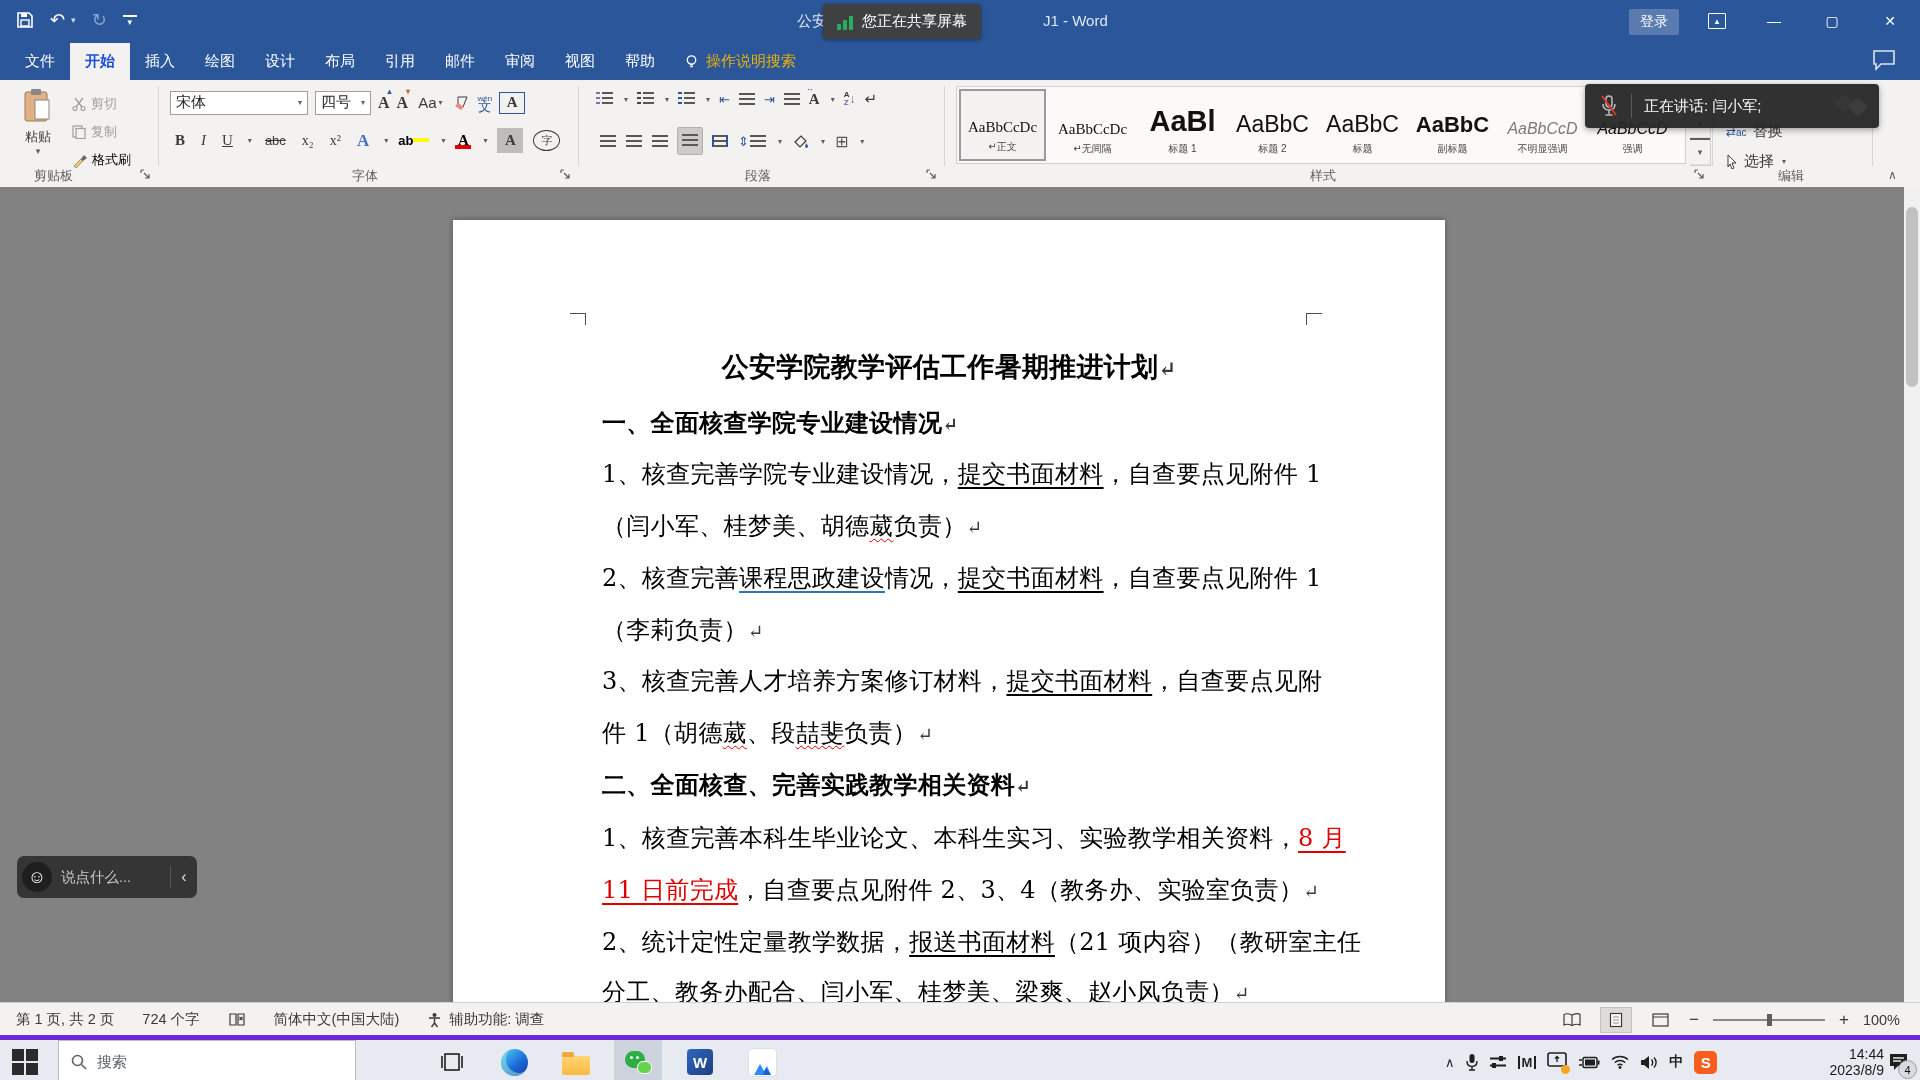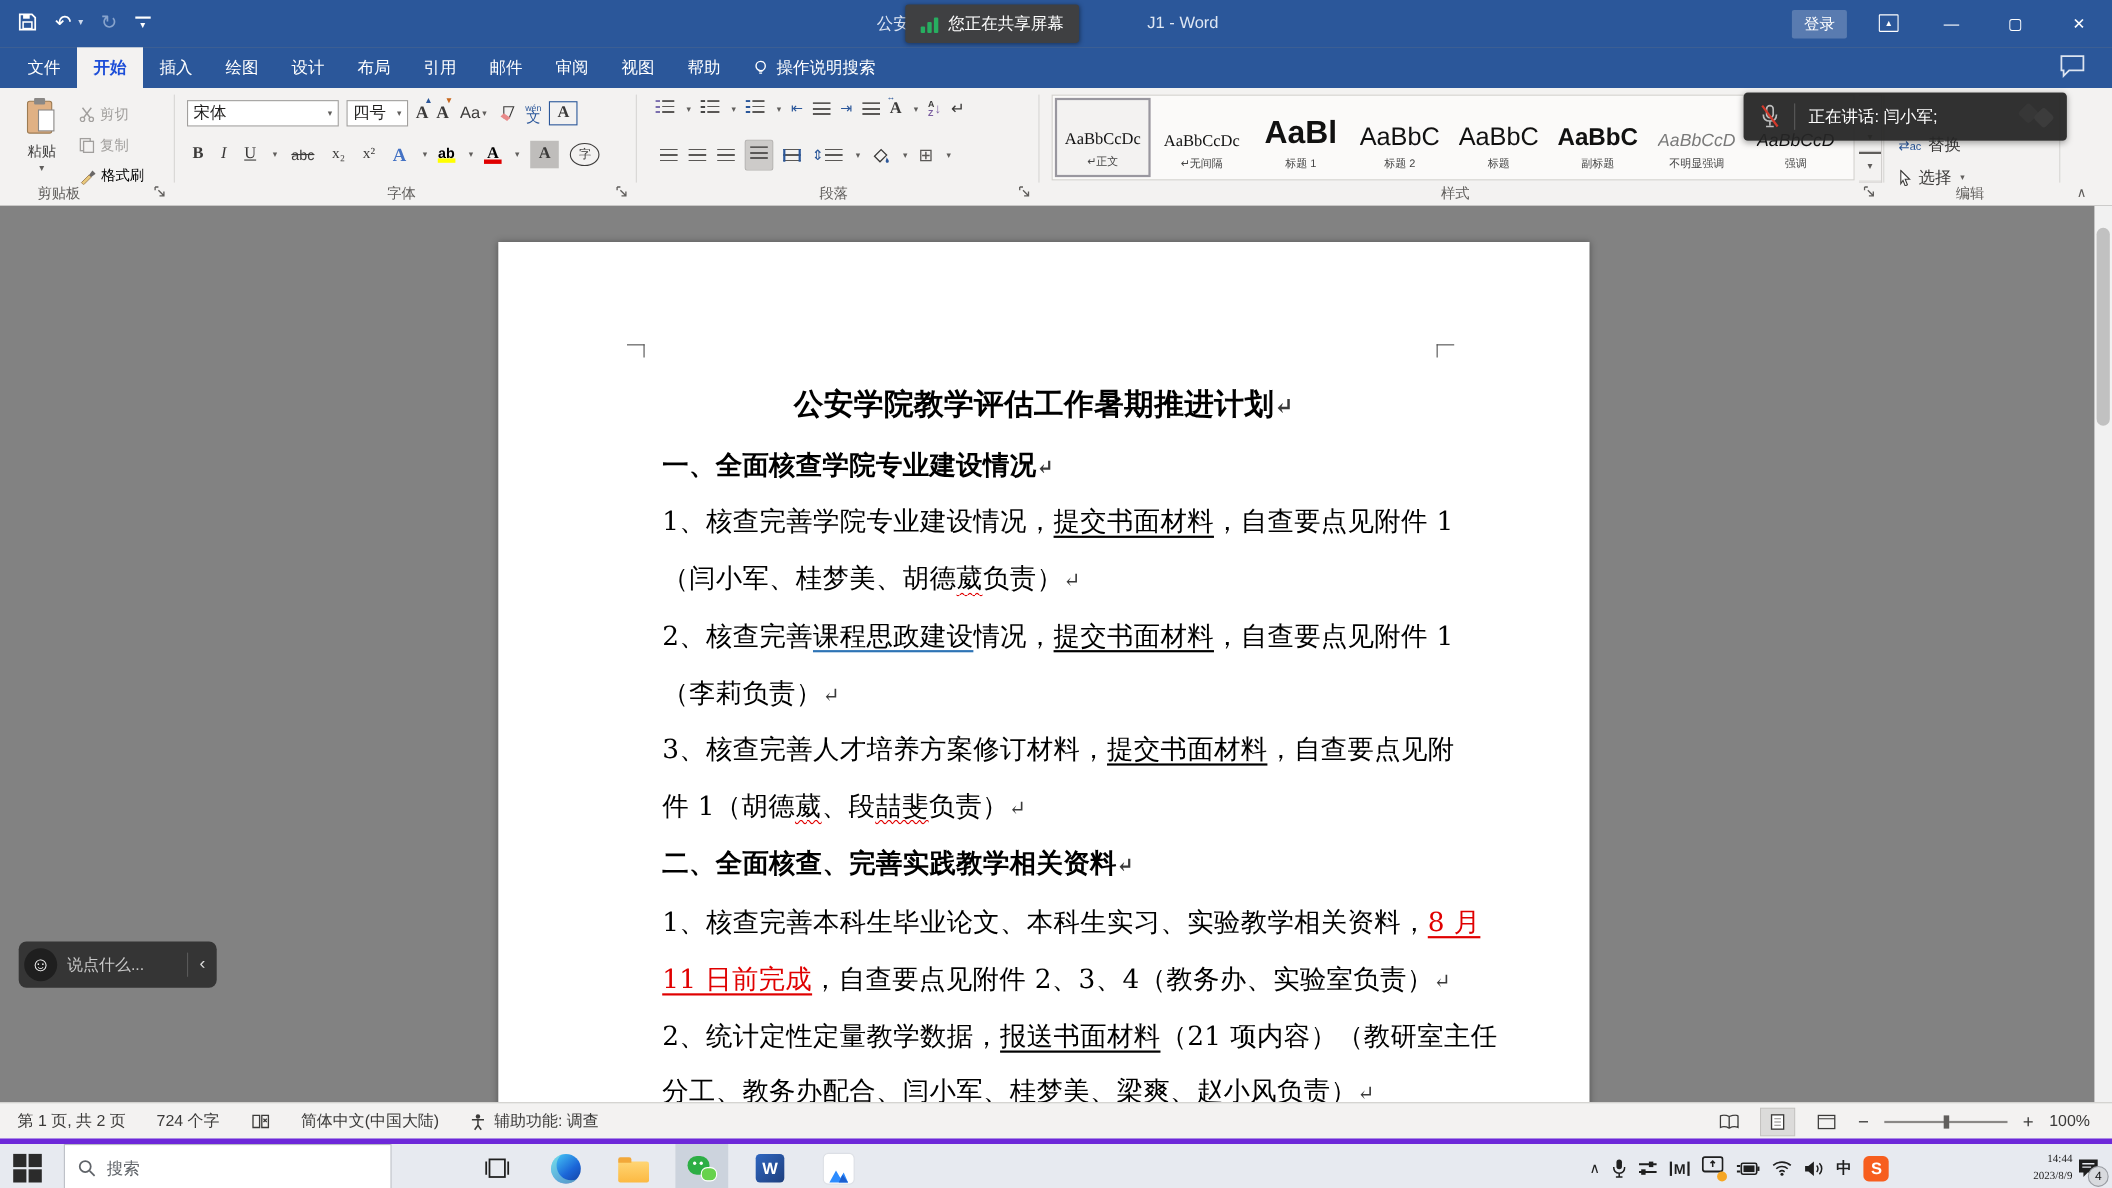--- a/index.html
+++ b/index.html
@@ -19,21 +19,21 @@
   .bars{display:flex;align-items:flex-end;gap:2px;height:16px;}
   .bars i{display:block;width:4px;background:#27ae60;border-radius:1px;}
   .signin{position:absolute;left:1629px;top:9px;width:50px;height:26px;background:rgba(255,255,255,.22);
     border-radius:2px;color:#fff;font-size:14px;display:flex;align-items:center;justify-content:center;}
   .winbtn{position:absolute;top:8px;width:34px;height:26px;display:flex;align-items:center;justify-content:center;color:#fff;font-size:14px;}
   .ribbonopt{width:16px;height:14px;border:1.5px solid #fff;border-radius:1px;display:flex;align-items:center;justify-content:center;font-size:9px;line-height:9px;}
   
   .tabrow{position:absolute;left:0;top:43px;width:1920px;height:37px;background:#2b579a;display:flex;align-items:stretch;padding-left:10px;box-sizing:border-box;}
   .tab{padding:0 15px;display:flex;align-items:center;color:#fff;font-size:15px;white-space:nowrap;}
   .tab.active{background:#f3f2f1;color:#1d4ed8;font-weight:bold;}
-  .assistant{display:flex;align-items:center;gap:7px;color:#ffffff;font-size:15px;padding:0 14px;}
+  .assistant{display:flex;align-items:center;gap:7px;color:#eab308;font-size:15px;padding:0 14px;}
   .bulb{width:15px;height:15px;}
   .comment-ic{position:absolute;left:1872px;top:49px;width:24px;height:22px;}
   
   .ribbon{position:absolute;left:0;top:80px;width:1920px;height:107px;background:#f3f2f1;border-bottom:1px solid #cfcdcb;}
   .vdiv{position:absolute;top:6px;height:80px;width:1px;background:#d8d6d4;}
   .grplabel{position:absolute;top:87px;font-size:13px;color:#5f5d5b;white-space:nowrap;}
   .launcher{position:absolute;top:89px;width:11px;height:11px;}
   .collapse{position:absolute;left:1888px;top:88px;color:#5f5d5b;font-size:12px;}
   .rbtn{display:inline-flex;align-items:center;justify-content:center;height:25px;padding:0 3px;color:#3b3a39;font-size:15px;}
   .dd{font-size:8px;color:#605e5c;margin-left:2px;}
@@ -105,21 +105,21 @@
   .wechat-ic{position:relative;width:27px;height:23px;}
   .wc-big{position:absolute;left:0;top:0;width:20px;height:17px;background:#2dae45;border-radius:9px;}
   .wc-big i{position:absolute;top:5px;width:3px;height:3px;border-radius:50%;background:#fff;}
   .wc-sm{position:absolute;right:0;bottom:0;width:13px;height:11px;background:#67d24d;border-radius:6px;border:1px solid #fff;}
   .word-ic{width:26px;height:26px;border-radius:4px;background:linear-gradient(135deg,#2f66c0,#1e3f7e);color:#fff;font-weight:bold;font-size:15px;display:flex;align-items:center;justify-content:center;}
   .meet-ic{width:27px;height:27px;background:#fff;border:1px solid #dcdfe5;border-radius:5px;display:flex;align-items:flex-end;justify-content:center;}
   .tray{position:absolute;left:1445px;top:0;height:44px;display:flex;align-items:center;gap:11px;color:#1f1f1f;}
   .tray .tx{font-size:14px;font-weight:bold;}
   .m-glyph{font-size:13px;font-weight:bold;border-left:2px solid #1f1f1f;border-right:2px solid #1f1f1f;padding:0 2px;line-height:13px;}
   .sogou{width:23px;height:23px;background:#f75e1e;border-radius:5px;color:#fff;font-weight:bold;font-size:15px;display:flex;align-items:center;justify-content:center;}
-  .clock{position:absolute;left:1806px;top:6px;width:78px;text-align:right;font-size:10px;color:#1b1b1b;line-height:16px;font-family:Liberation Serif, serif;}
+  .clock{position:absolute;left:1806px;top:6px;width:78px;text-align:right;font-size:14px;color:#1b1b1b;line-height:16px;}
   .notif{position:absolute;left:1888px;top:12px;}
   .badge{position:absolute;left:10px;top:8px;width:17px;height:17px;border-radius:50%;background:#d8dade;border:1px solid #9a9da3;color:#111;font-size:11px;display:flex;align-items:center;justify-content:center;}
   
   .chatpill{position:absolute;left:17px;top:856px;width:180px;height:42px;background:rgba(42,42,42,.88);border-radius:7px;display:flex;align-items:center;z-index:20;}
   .chat-smiley{width:30px;height:30px;margin-left:5px;border-radius:50%;background:#1f1f1f;color:#fff;font-size:18px;display:flex;align-items:center;justify-content:center;}
   .chat-text{flex:1;margin-left:9px;color:#c9c9c9;font-size:14.5px;white-space:nowrap;overflow:hidden;}
   .chat-div{width:1px;height:22px;background:#595959;}
   .chat-chev{width:26px;text-align:center;color:#ddd;font-size:16px;}
 </style>
 </head>
@@ -254,21 +254,21 @@
     <div class="fg-row2">
       <span class="rbtn serif" style="font-weight:bold">B</span>
       <span class="rbtn serif" style="font-style:italic">I</span>
       <span class="rbtn serif" style="text-decoration:underline">U</span>
       <span class="dd">▾</span>
       <span class="rbtn" style="text-decoration:line-through;font-size:13px">abc</span>
       <span class="rbtn serif" style="font-size:14px">x₂</span>
       <span class="rbtn serif" style="font-size:14px">x²</span>
       <span class="rbtn serif" style="color:#4472c4;font-weight:bold;font-size:17px">A</span>
         <span class="dd">▾</span>
-      <span style="display:inline-flex;flex-direction:column;">
+      <span style="display:inline-flex;flex-direction:row;align-items:center">
           <span style="font-size:13px;font-weight:bold;line-height:13px">ab</span>
           <span class="barline" style="background:#ffff00"></span>
         </span>
         <span class="dd">▾</span>
       <span style="display:inline-flex;flex-direction:column;align-items:center">
           <span class="serif" style="font-size:15px;font-weight:bold;line-height:14px">A</span>
           <span class="barline" style="background:#e00000"></span>
         </span>
         <span class="dd">▾</span>
       <span class="rbtn serif" style="background:#bfbdbb;width:20px;font-weight:bold">A</span>

